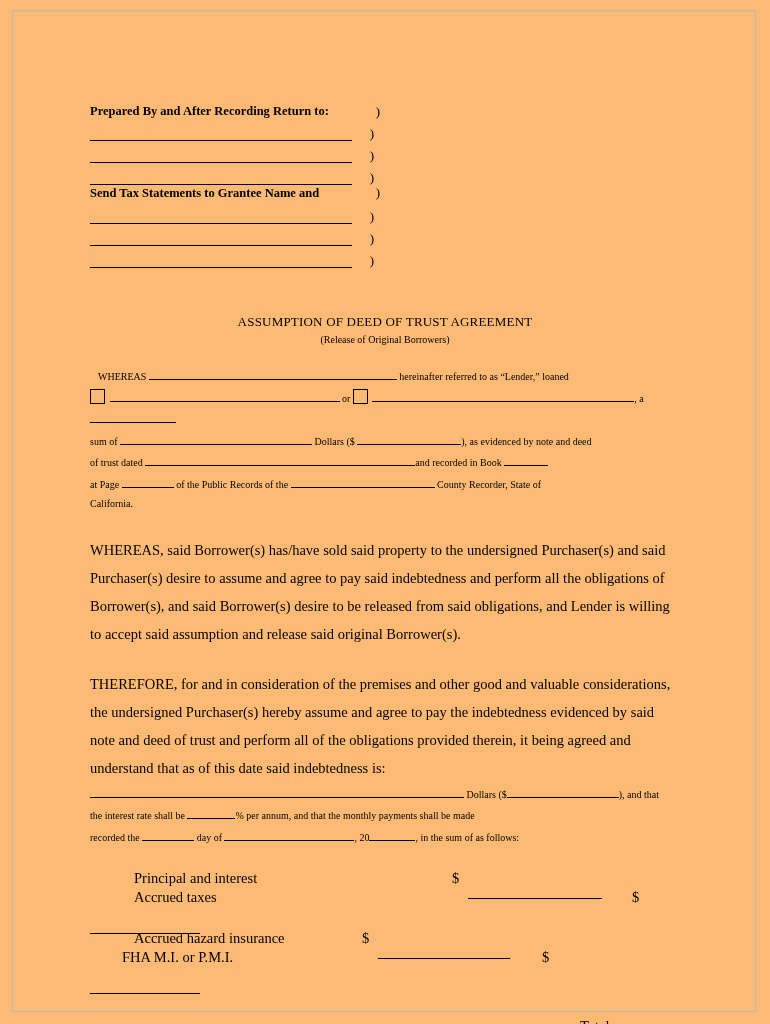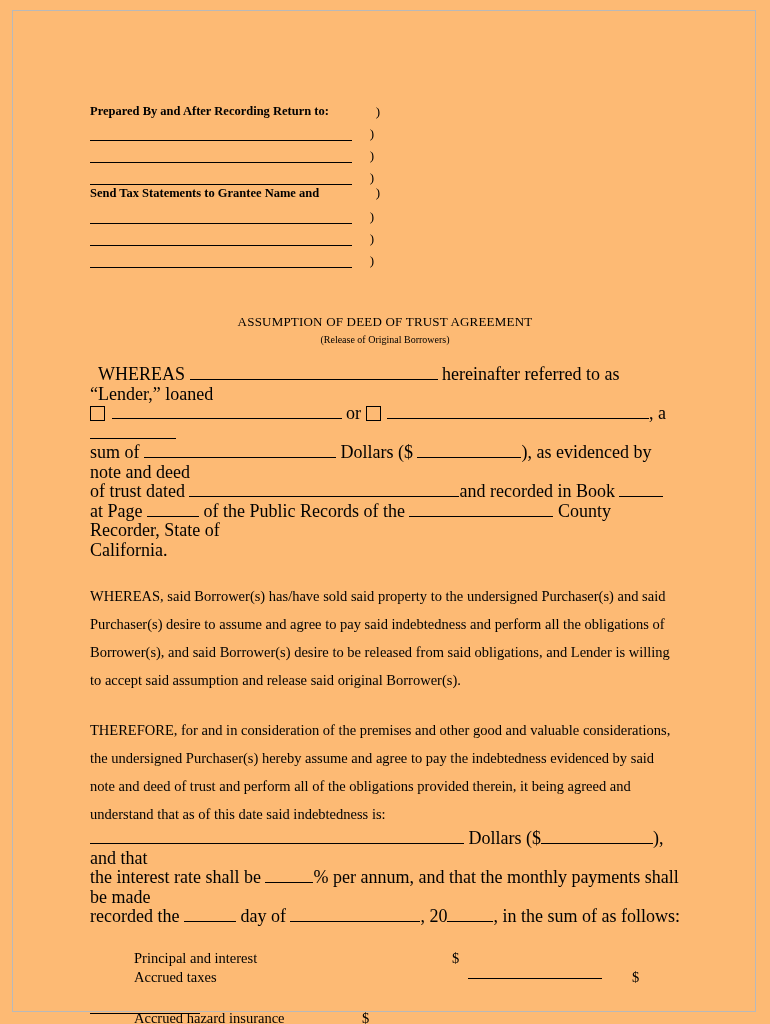--- a/index.html
+++ b/index.html
@@ -91,21 +91,21 @@
     letter-spacing: 0.2px;
   }
   .doc-subtitle {
     text-align: center;
     font-size: 10px;
     margin-top: 4px;
   }
 
   
   .body-text {
-    font-size: 18px;
+    font-size: 10px;
     line-height: 19.5px;
     margin-top: 20px;
   }
   .para {
     font-size: 14.5px;
     line-height: 28px;
     margin-top: 22px;
   }
   .u {
     display: inline-block;

